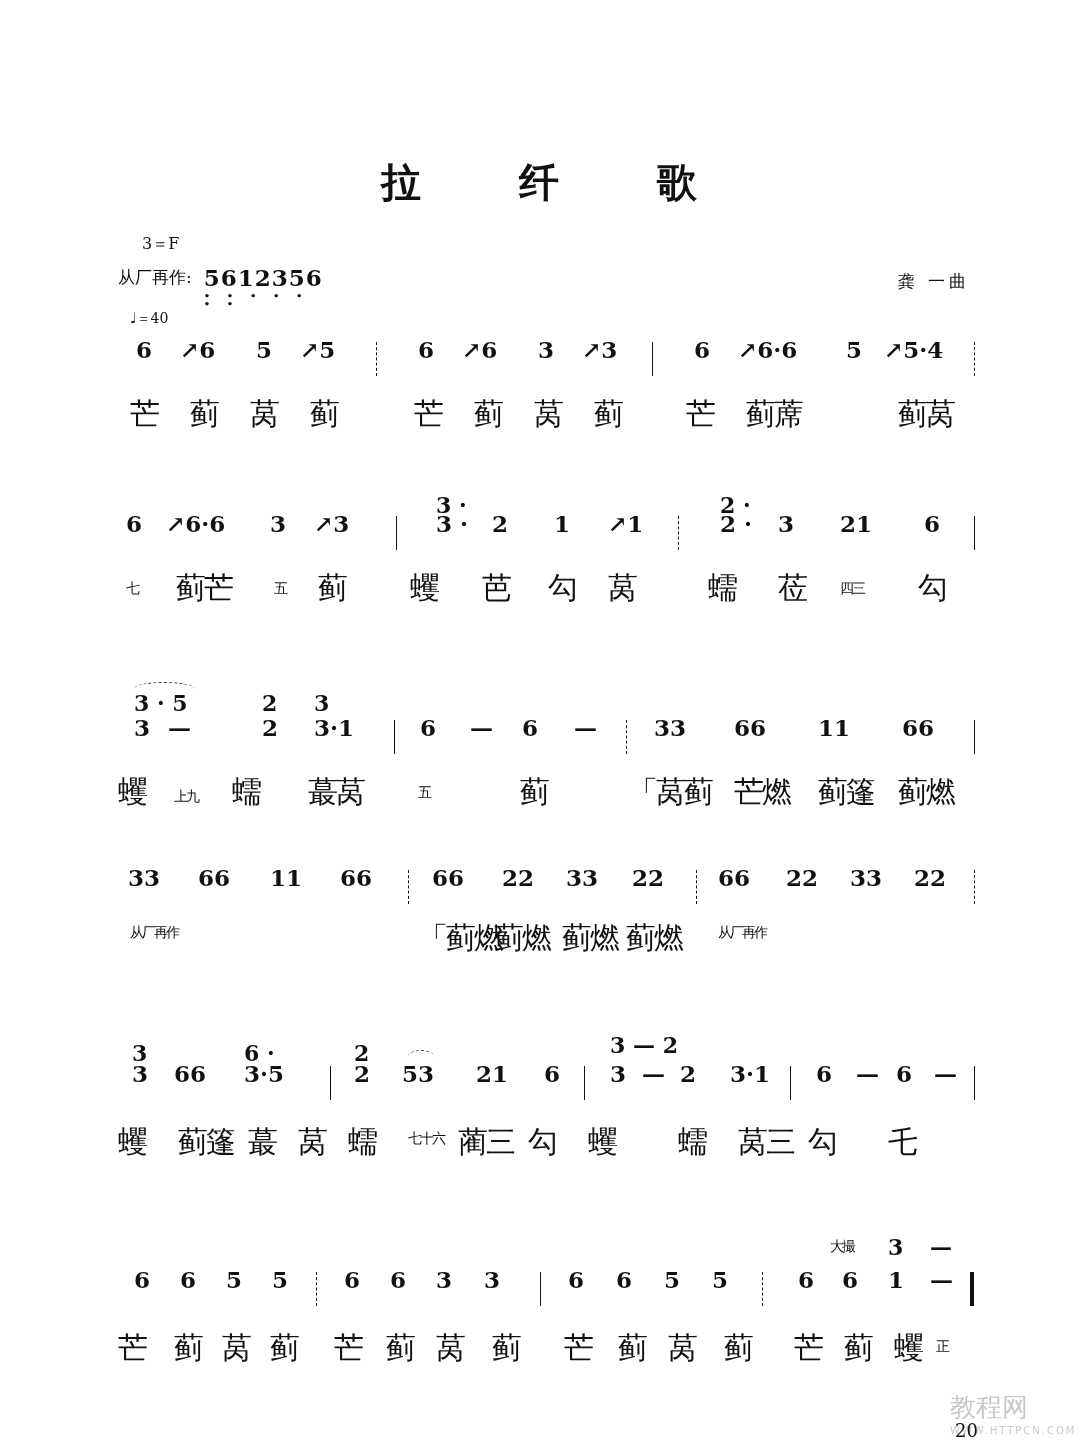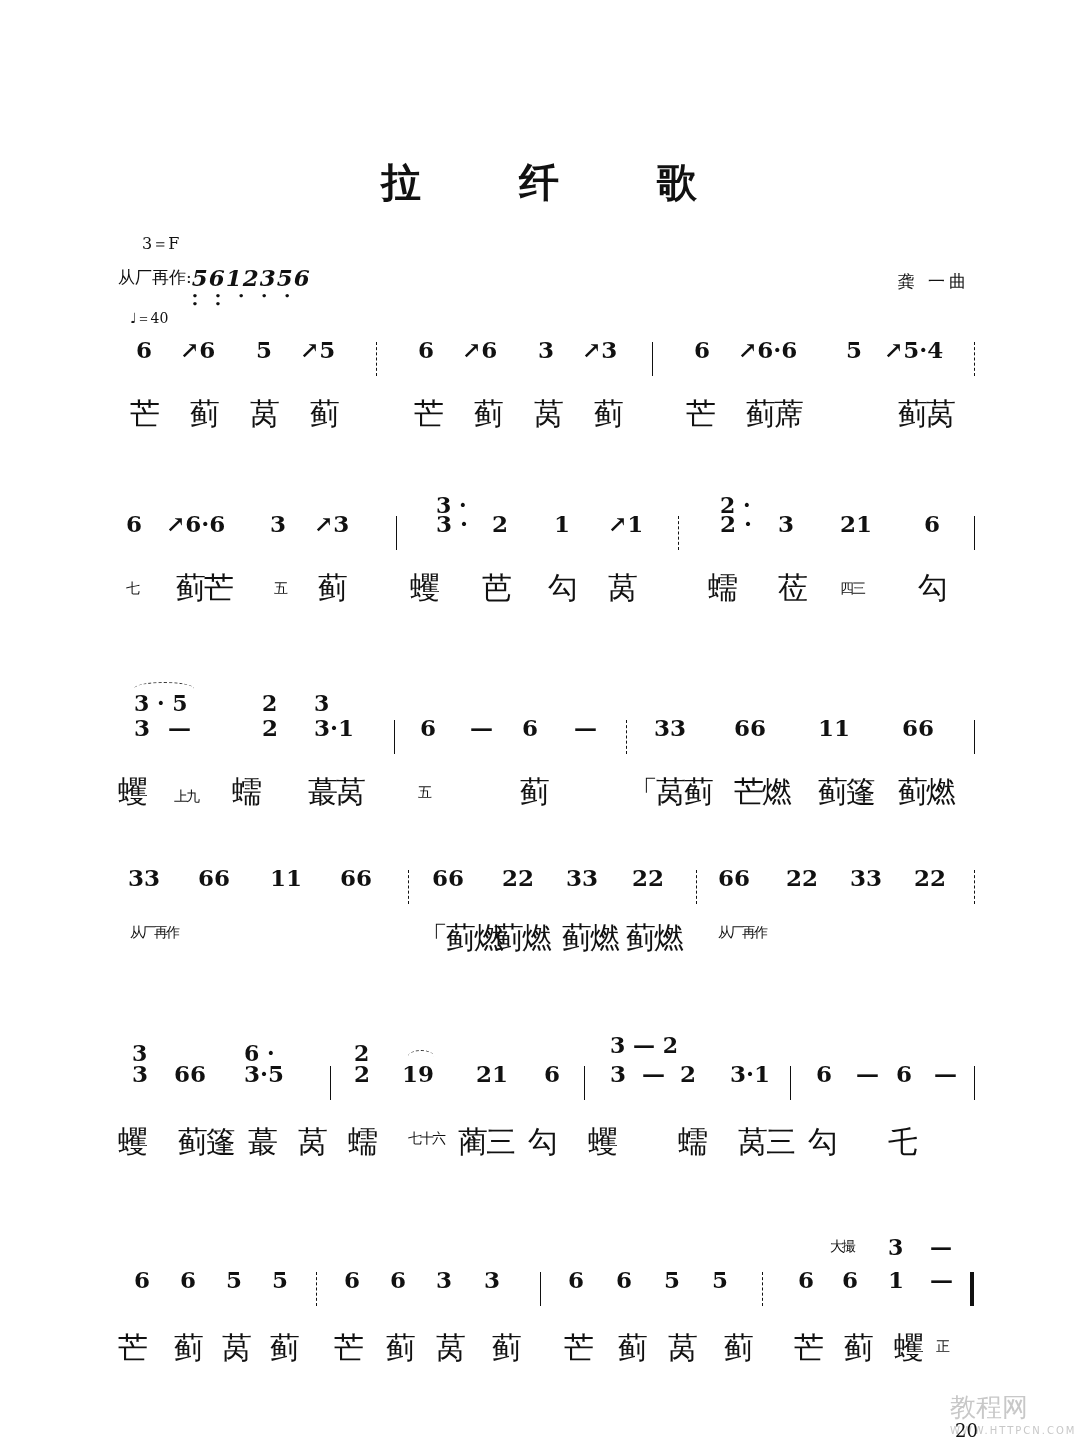--- a/index.html
+++ b/index.html
@@ -4,21 +4,21 @@
   <style>
     html, body { margin: 0; padding: 0; background: #ffffff; }
     body { width: 1078px; height: 1454px; position: relative; overflow: hidden;
            font-family: "DejaVu Serif", serif; color: #111; }
     .abs { position: absolute; }
     .title { left: 0; width: 1078px; top: 155px; text-align: center;
              font-size: 40px; font-weight: bold; letter-spacing: 42px; text-indent: 42px;
              font-family: "DejaVu Serif", serif; }
     .key { left: 142px; top: 234px; font-size: 16px; }
     .tuning { left: 118px; top: 266px; font-size: 17px; display: flex; align-items: flex-start; }
-    .tuning .notes { font-size: 23px; font-weight: bold; letter-spacing: 1px; margin-left: 0; position: relative; line-height: 24px; font-style: italic; }
+    .tuning .notes { font-size: 23px; font-weight: bold; letter-spacing: 1px; margin-left: 12px; position: relative; line-height: 24px; }
     .tuning .dots { position: absolute; left: 0; top: 26px; font-size: 10px; letter-spacing: 6.6px; line-height: 8px; }
     .composer { right: 108px; top: 270px; font-size: 17px; letter-spacing: 4px; }
     .tempo { left: 130px; top: 310px; font-size: 14px; }
     .line { left: 118px; width: 860px; }
     .staff { position: relative; height: 56px; }
     .note { position: absolute; font-size: 23px; font-weight: bold; text-align: center; line-height: 24px; }
     .upper { position: absolute; font-size: 22px; font-weight: bold; }
     .bar { position: absolute; top: 4px; width: 0; height: 34px; border-left: 1.5px solid #111; }
     .bar.dashed { border-left: 1.5px dashed #111; }
     .bar.final { border-left: 4px solid #111; }
@@ -183,21 +183,21 @@
   <span class="upper" style="left:126px;top:-22px">6 ·</span>
   <span class="upper" style="left:236px;top:-22px">2</span>
   <span class="upper" style="left:492px;top:-30px">3 — 2</span>
   <span class="slur" style="left:290px;top:-12px;width:26px"></span>
   <div class="staff">
     <span class="note" style="left:14px">3</span>
     <span class="note" style="left:56px">66</span>
     <span class="note" style="left:126px">3·5</span>
     <span class="bar" style="left:212px"></span>
     <span class="note" style="left:236px">2</span>
-    <span class="note" style="left:284px">19</span>
+    <span class="note" style="left:284px">53</span>
     <span class="note" style="left:358px">21</span>
     <span class="note" style="left:426px">6</span>
     <span class="bar" style="left:466px"></span>
     <span class="note" style="left:492px">3</span>
     <span class="note" style="left:524px">—</span>
     <span class="note" style="left:562px">2</span>
     <span class="note" style="left:612px">3·1</span>
     <span class="bar" style="left:672px"></span>
     <span class="note" style="left:698px">6</span>
     <span class="note" style="left:738px">—</span>

